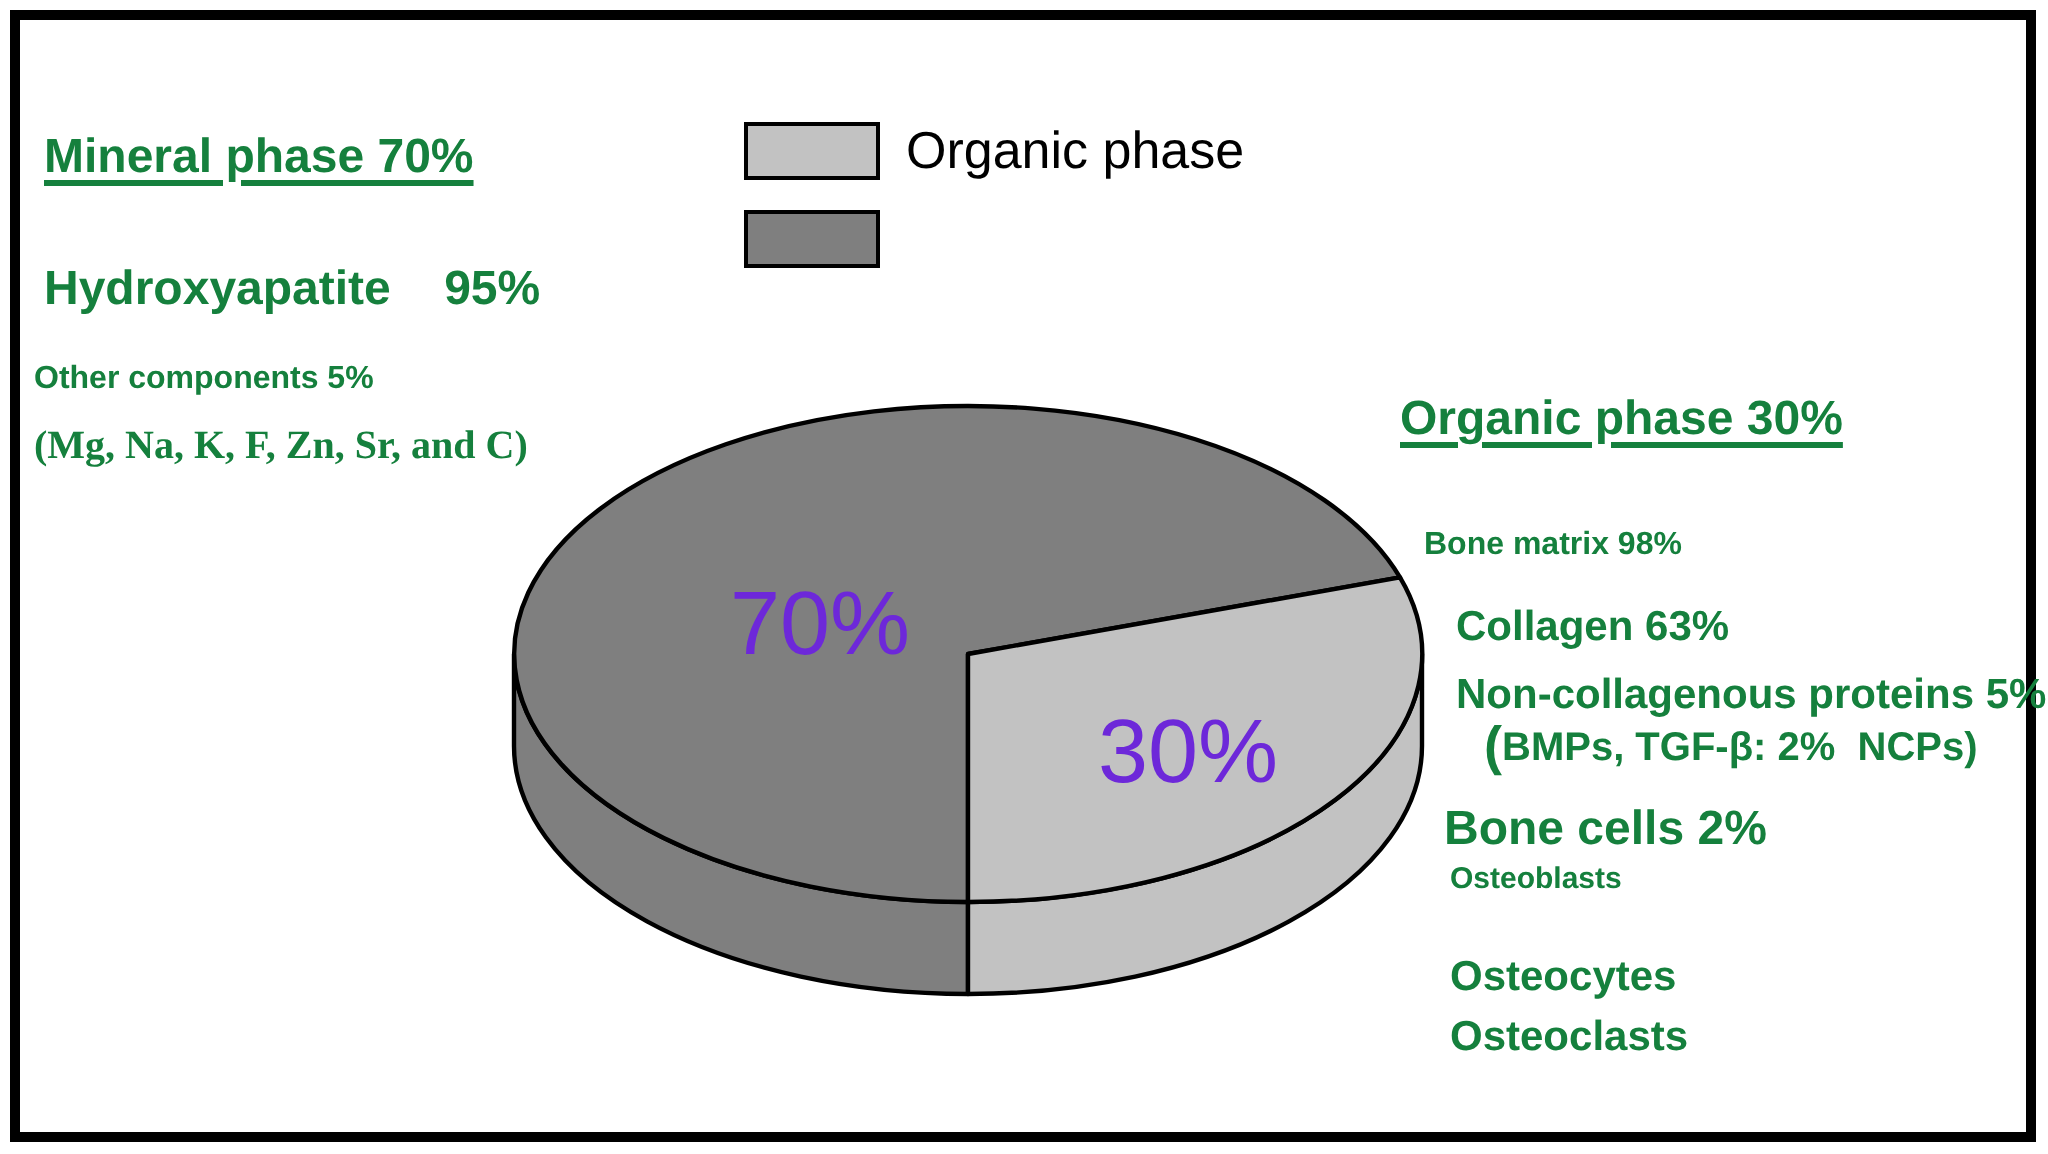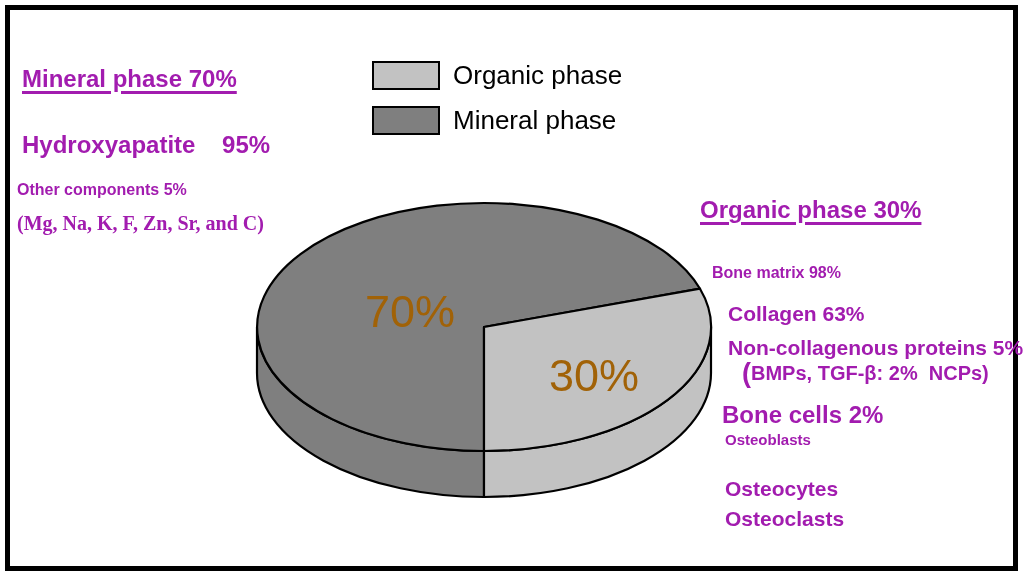--- a/index.html
+++ b/index.html
@@ -12,21 +12,21 @@
   }
   .frame {
     position: absolute;
     left: 5px; top: 5px;
     width: 1013px; height: 566px;
     border: 5px solid #000;
     background: #ffffff;
   }
   .txt {
     position: absolute;
-    color: #a21caf;
+    color: #15803d;
     font-weight: bold;
     white-space: pre;
     line-height: 1.1;
     text-align: right;
   }
   .underlined {
     text-decoration: underline;
     text-decoration-thickness: 2.5px;
     text-underline-offset: 4px;
   }
@@ -51,21 +51,21 @@
     position: absolute;
     left: 0; top: 0;
     width: 1024px; height: 577px;
   }
   .pie-svg path { stroke: #000; stroke-width: 2.2; stroke-linejoin: round; }
   .pie-label {
     position: absolute;
     transform: translate(-50%, -50%);
     font-size: 45px;
     font-weight: 400;
-    color: #a16207;
+    color: #6d28d9;
     white-space: pre;
   }
   .big-paren {
     font-size: 27px;
     font-weight: bold;
     vertical-align: -2px;
   }
 </style>
 </head>
 <body>
@@ -76,21 +76,20 @@
 <div class="txt" style="left:22px; top:132px; font-size:24px;">Hydroxyapatite    95%</div>
 <div class="txt" style="left:17px; top:181px; font-size:16px;">Other components 5%</div>
 <div class="txt" style="left:17px; top:212px; font-size:20px;font-family:Liberation Serif, serif;">(Mg, Na, K, F, Zn, Sr, and C)</div>
 
 <div class="legend-row" style="left:372px; top:60px;">
   <div class="swatch" style="background-color: rgb(194, 194, 194);"></div>
   <div class="legend-label">Organic phase</div>
 </div>
 <div class="legend-row" style="left:372px; top:105px;">
   <div class="swatch" style="background-color: rgb(127, 127, 127);"></div>
-  <div class="legend-label">Mineral phase</div>
 </div>
 
 <svg class="pie-svg" viewBox="0 0 1024 577">
   <path d="M 257 327 A 227 124 0 0 0 484 451 L 484 497 A 227 124 0 0 1 257 373 Z" style="fill: rgb(127, 127, 127);"></path>
   <path d="M 484 451 A 227 124 0 0 0 711 327 L 711 373 A 227 124 0 0 1 484 497 Z" style="fill: rgb(194, 194, 194);"></path>
   <path d="M 484 327 L 484 451 A 227 124 0 1 1 700 288.7 Z" style="fill: rgb(127, 127, 127);"></path>
   <path d="M 484 327 L 700 288.7 A 227 124 0 0 1 484 451 Z" style="fill: rgb(194, 194, 194);"></path>
 </svg>
 
 <div class="pie-label" style="left:410px; top:312px;">70%</div>

